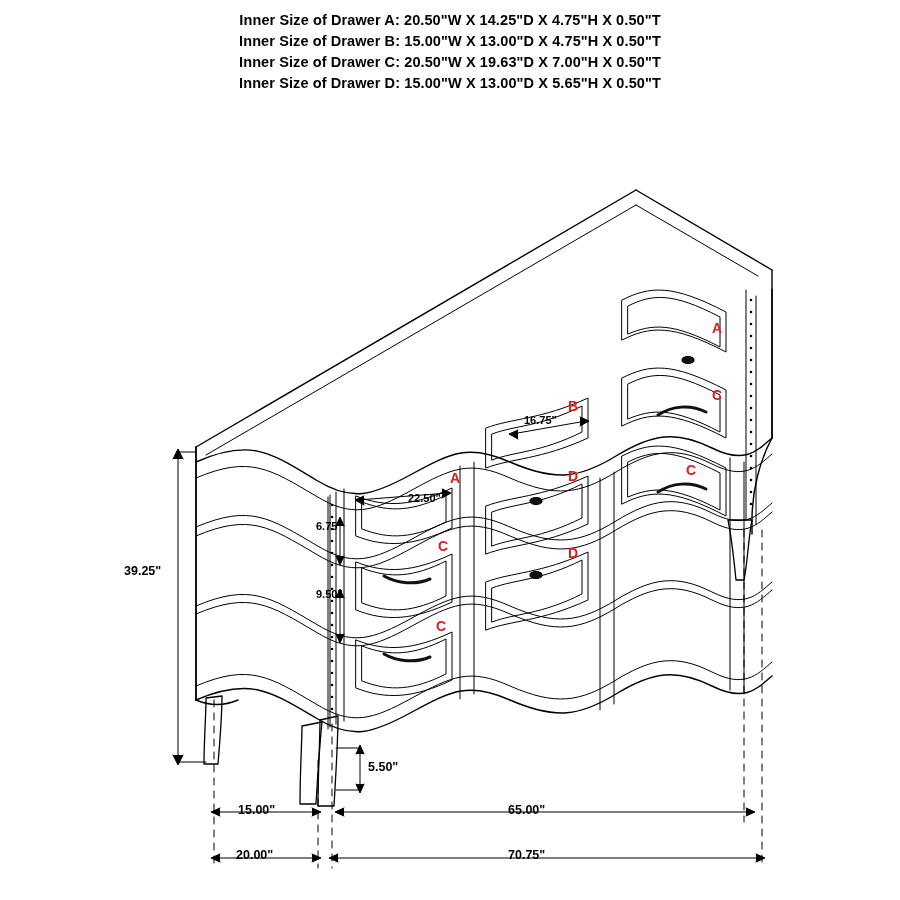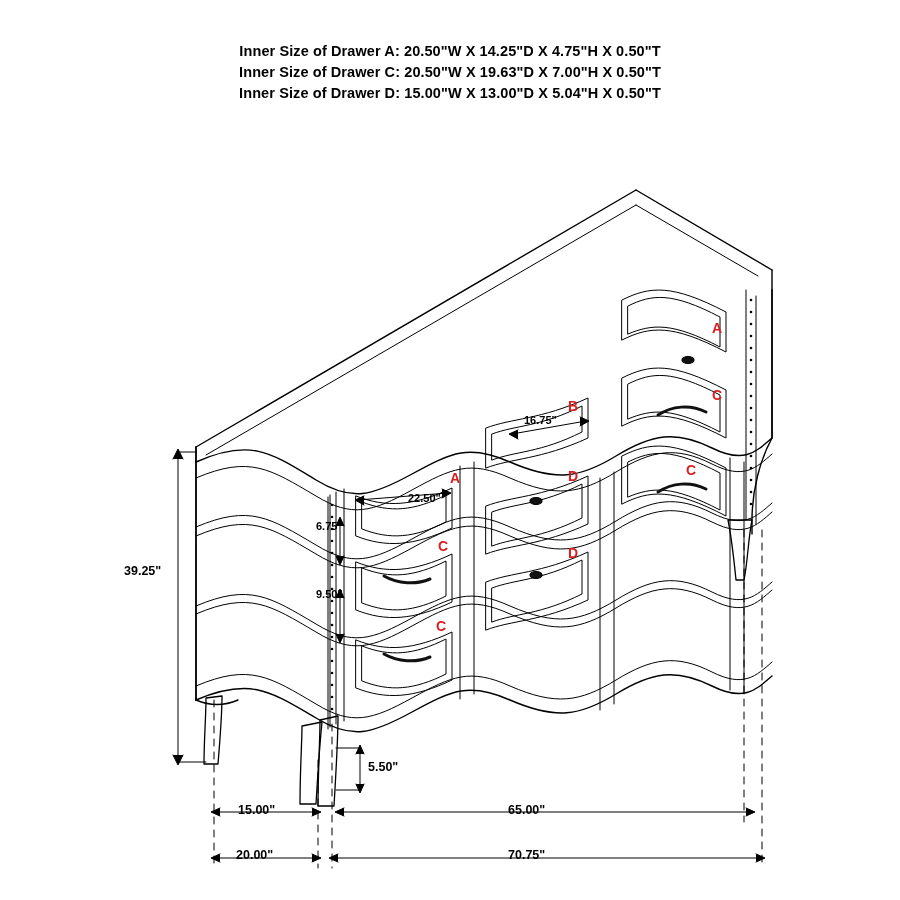--- a/index.html
+++ b/index.html
@@ -19,21 +19,20 @@
     position: relative;
     width: 900px;
     height: 900px;
   }
   .spec-list {
     position: absolute;
     top: 10px;
     left: 0;
     width: 900px;
     text-align: center;
-    margin-top: 31px;
   }
   .spec-line {
     font-size: 14.5px;
     font-weight: bold;
     letter-spacing: 0.1px;
     line-height: 21px;
     white-space: nowrap;
   }
   .svg-wrap {
     position: absolute;
@@ -58,22 +57,23 @@
     color: #d81e1e;
   }
 </style>
 </head>
 <body>
 
 <div id="root">
 
   <div class="spec-list">
     <div class="spec-line">Inner Size of Drawer A: 20.50"W X 14.25"D X 4.75"H X 0.50"T</div>
+    <div class="spec-line">Inner Size of Drawer B: 15.00"W X 13.00"D X 4.75"H X 0.50"T</div>
     <div class="spec-line">Inner Size of Drawer C: 20.50"W X 19.63"D X 7.00"H X 0.50"T</div>
-    <div class="spec-line">Inner Size of Drawer D: 15.00"W X 13.00"D X 5.04"H X 0.50"T</div>
+    <div class="spec-line">Inner Size of Drawer D: 15.00"W X 13.00"D X 5.65"H X 0.50"T</div>
   </div>
 
   <div class="svg-wrap">
     <svg width="900" height="900" viewBox="0 0 900 900" xmlns="http://www.w3.org/2000/svg">
       <g fill="none" stroke="#000" stroke-width="1.4" stroke-linejoin="round" stroke-linecap="round">
 
         <path d="M636,190 L772,270"></path>
         <path d="M636,190 L196,447"></path>
         <path d="M196,447 L196,462"></path>
         <path d="M772,270 L772,290"></path>

